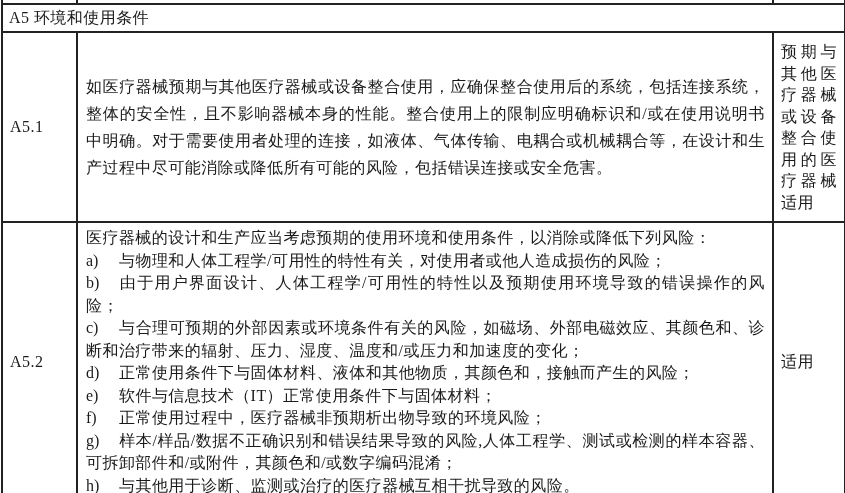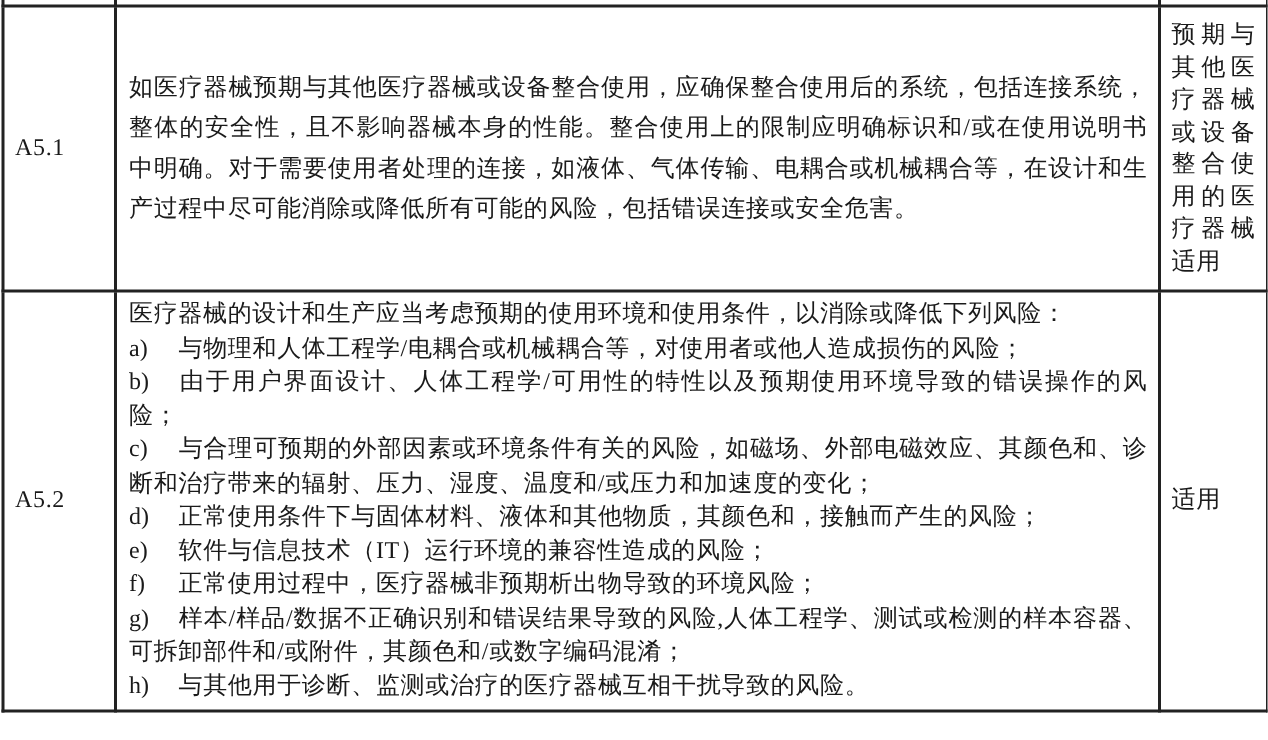--- a/index.html
+++ b/index.html
@@ -93,38 +93,41 @@
       <col class="c-app">
     </colgroup>
 
     <tbody>
         <tr class="top-partial-row">
       <td></td>
       <td></td>
       <td></td>
     </tr>
 
+    <tr class="section-header-row">
+      <td class="section-header-cell" colspan="3">A5 环境和使用条件</td>
+    </tr>
 
     <tr class="row-a5-1">
       <td class="clause-id-cell">A5.1</td>
       <td class="requirement-cell">
         <div class="req-paragraph">如医疗器械预期与其他医疗器械或设备整合使用，应确保整合使用后的系统，包括连接系统，整体的安全性，且不影响器械本身的性能。整合使用上的限制应明确标识和/或在使用说明书中明确。对于需要使用者处理的连接，如液体、气体传输、电耦合或机械耦合等，在设计和生产过程中尽可能消除或降低所有可能的风险，包括错误连接或安全危害。</div>
       </td>
       <td class="applicability-cell">预期与其他医疗器械或设备整合使用的医疗器械适用</td>
     </tr>
 
     <tr class="row-a5-2">
       <td class="clause-id-cell">A5.2</td>
       <td class="requirement-cell">
         <div class="req-item">医疗器械的设计和生产应当考虑预期的使用环境和使用条件，以消除或降低下列风险：</div>
-        <div class="req-item"><span class="item-label">a)</span><span>与物理和人体工程学/电耦合或机械耦合等，对使用者或他人造成损伤的风险；</span></div>
+        <div class="req-item"><span class="item-label">a)</span><span>与物理和人体工程学/可用性的特性有关，对使用者或他人造成损伤的风险；</span></div>
         <div class="req-item"><span class="item-label">b)</span><span>由于用户界面设计、人体工程学/可用性的特性以及预期使用环境导致的错误操作的风险；</span></div>
         <div class="req-item"><span class="item-label">c)</span><span>与合理可预期的外部因素或环境条件有关的风险，如磁场、外部电磁效应、其颜色和、诊断和治疗带来的辐射、压力、湿度、温度和/或压力和加速度的变化；</span></div>
         <div class="req-item"><span class="item-label">d)</span><span>正常使用条件下与固体材料、液体和其他物质，其颜色和，接触而产生的风险；</span></div>
-        <div class="req-item"><span class="item-label">e)</span><span>软件与信息技术（IT）运行环境的兼容性造成的风险；</span></div>
+        <div class="req-item"><span class="item-label">e)</span><span>软件与信息技术（IT）正常使用条件下与固体材料；</span></div>
         <div class="req-item"><span class="item-label">f)</span><span>正常使用过程中，医疗器械非预期析出物导致的环境风险；</span></div>
         <div class="req-item"><span class="item-label">g)</span><span>样本/样品/数据不正确识别和错误结果导致的风险,人体工程学、测试或检测的样本容器、可拆卸部件和/或附件，其颜色和/或数字编码混淆；</span></div>
         <div class="req-item"><span class="item-label">h)</span><span>与其他用于诊断、监测或治疗的医疗器械互相干扰导致的风险。</span></div>
       </td>
       <td class="applicability-cell">适用</td>
     </tr>
   </tbody>
     </table>
 </div>
 

